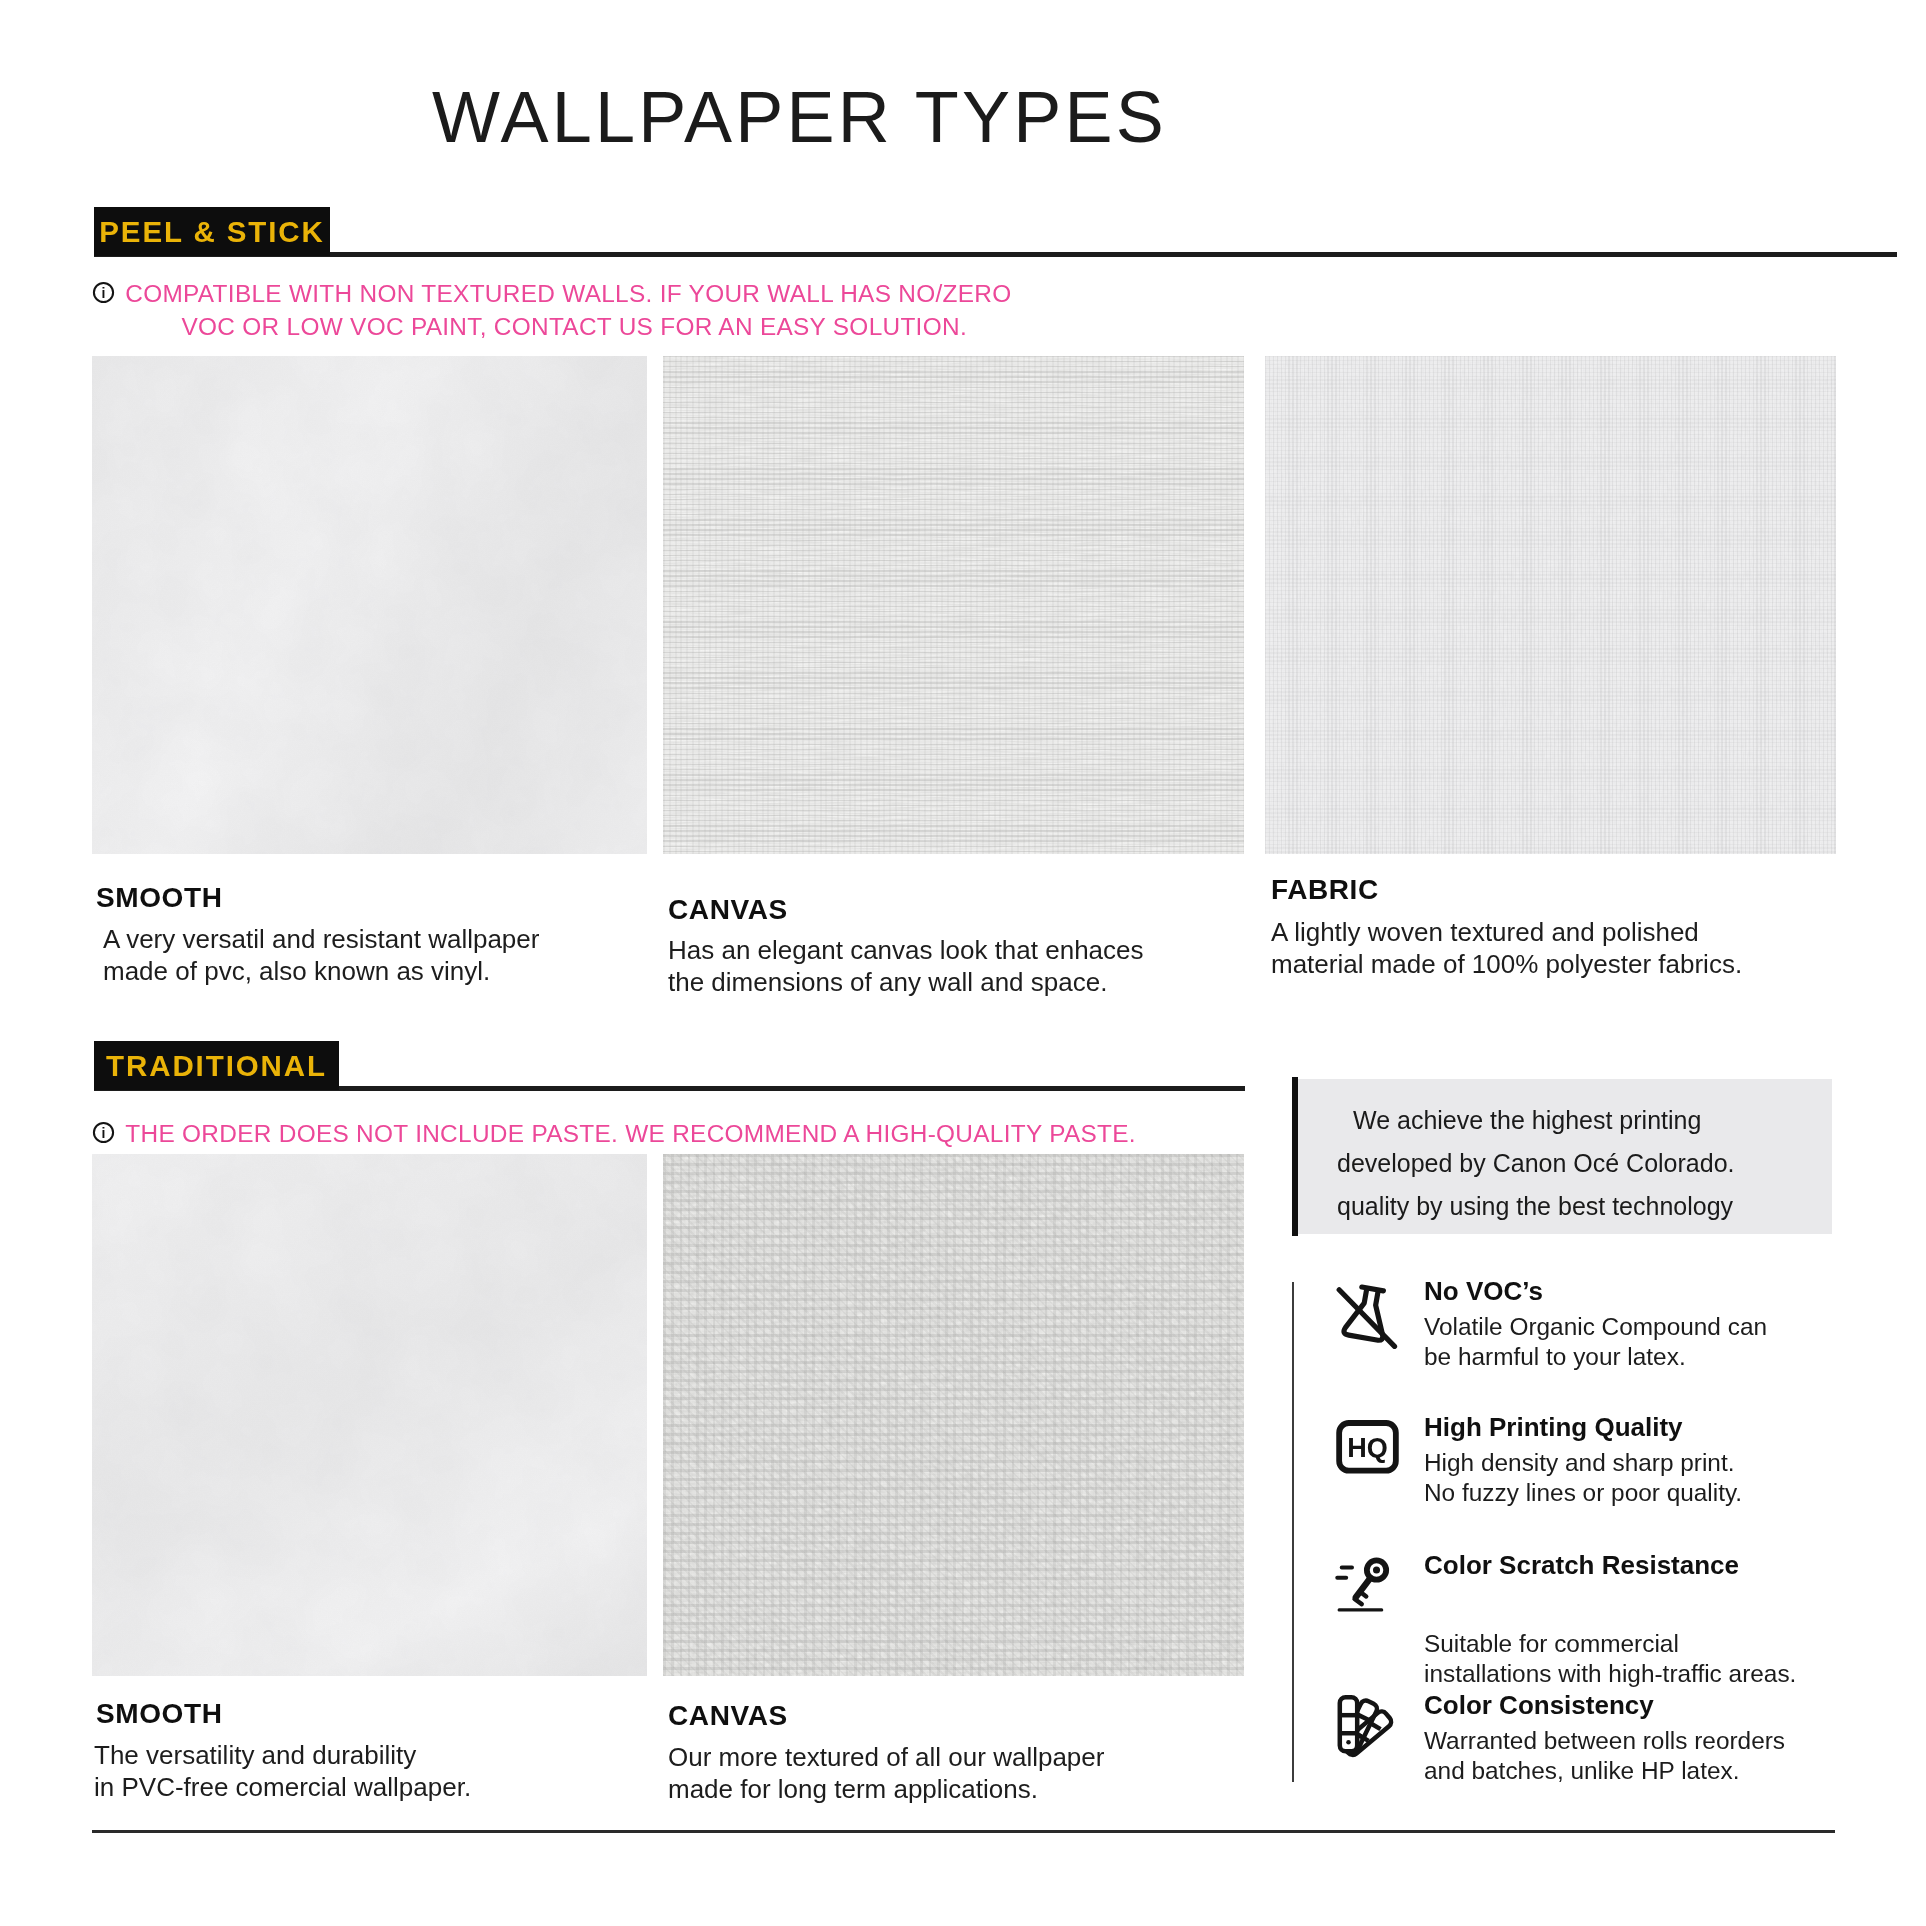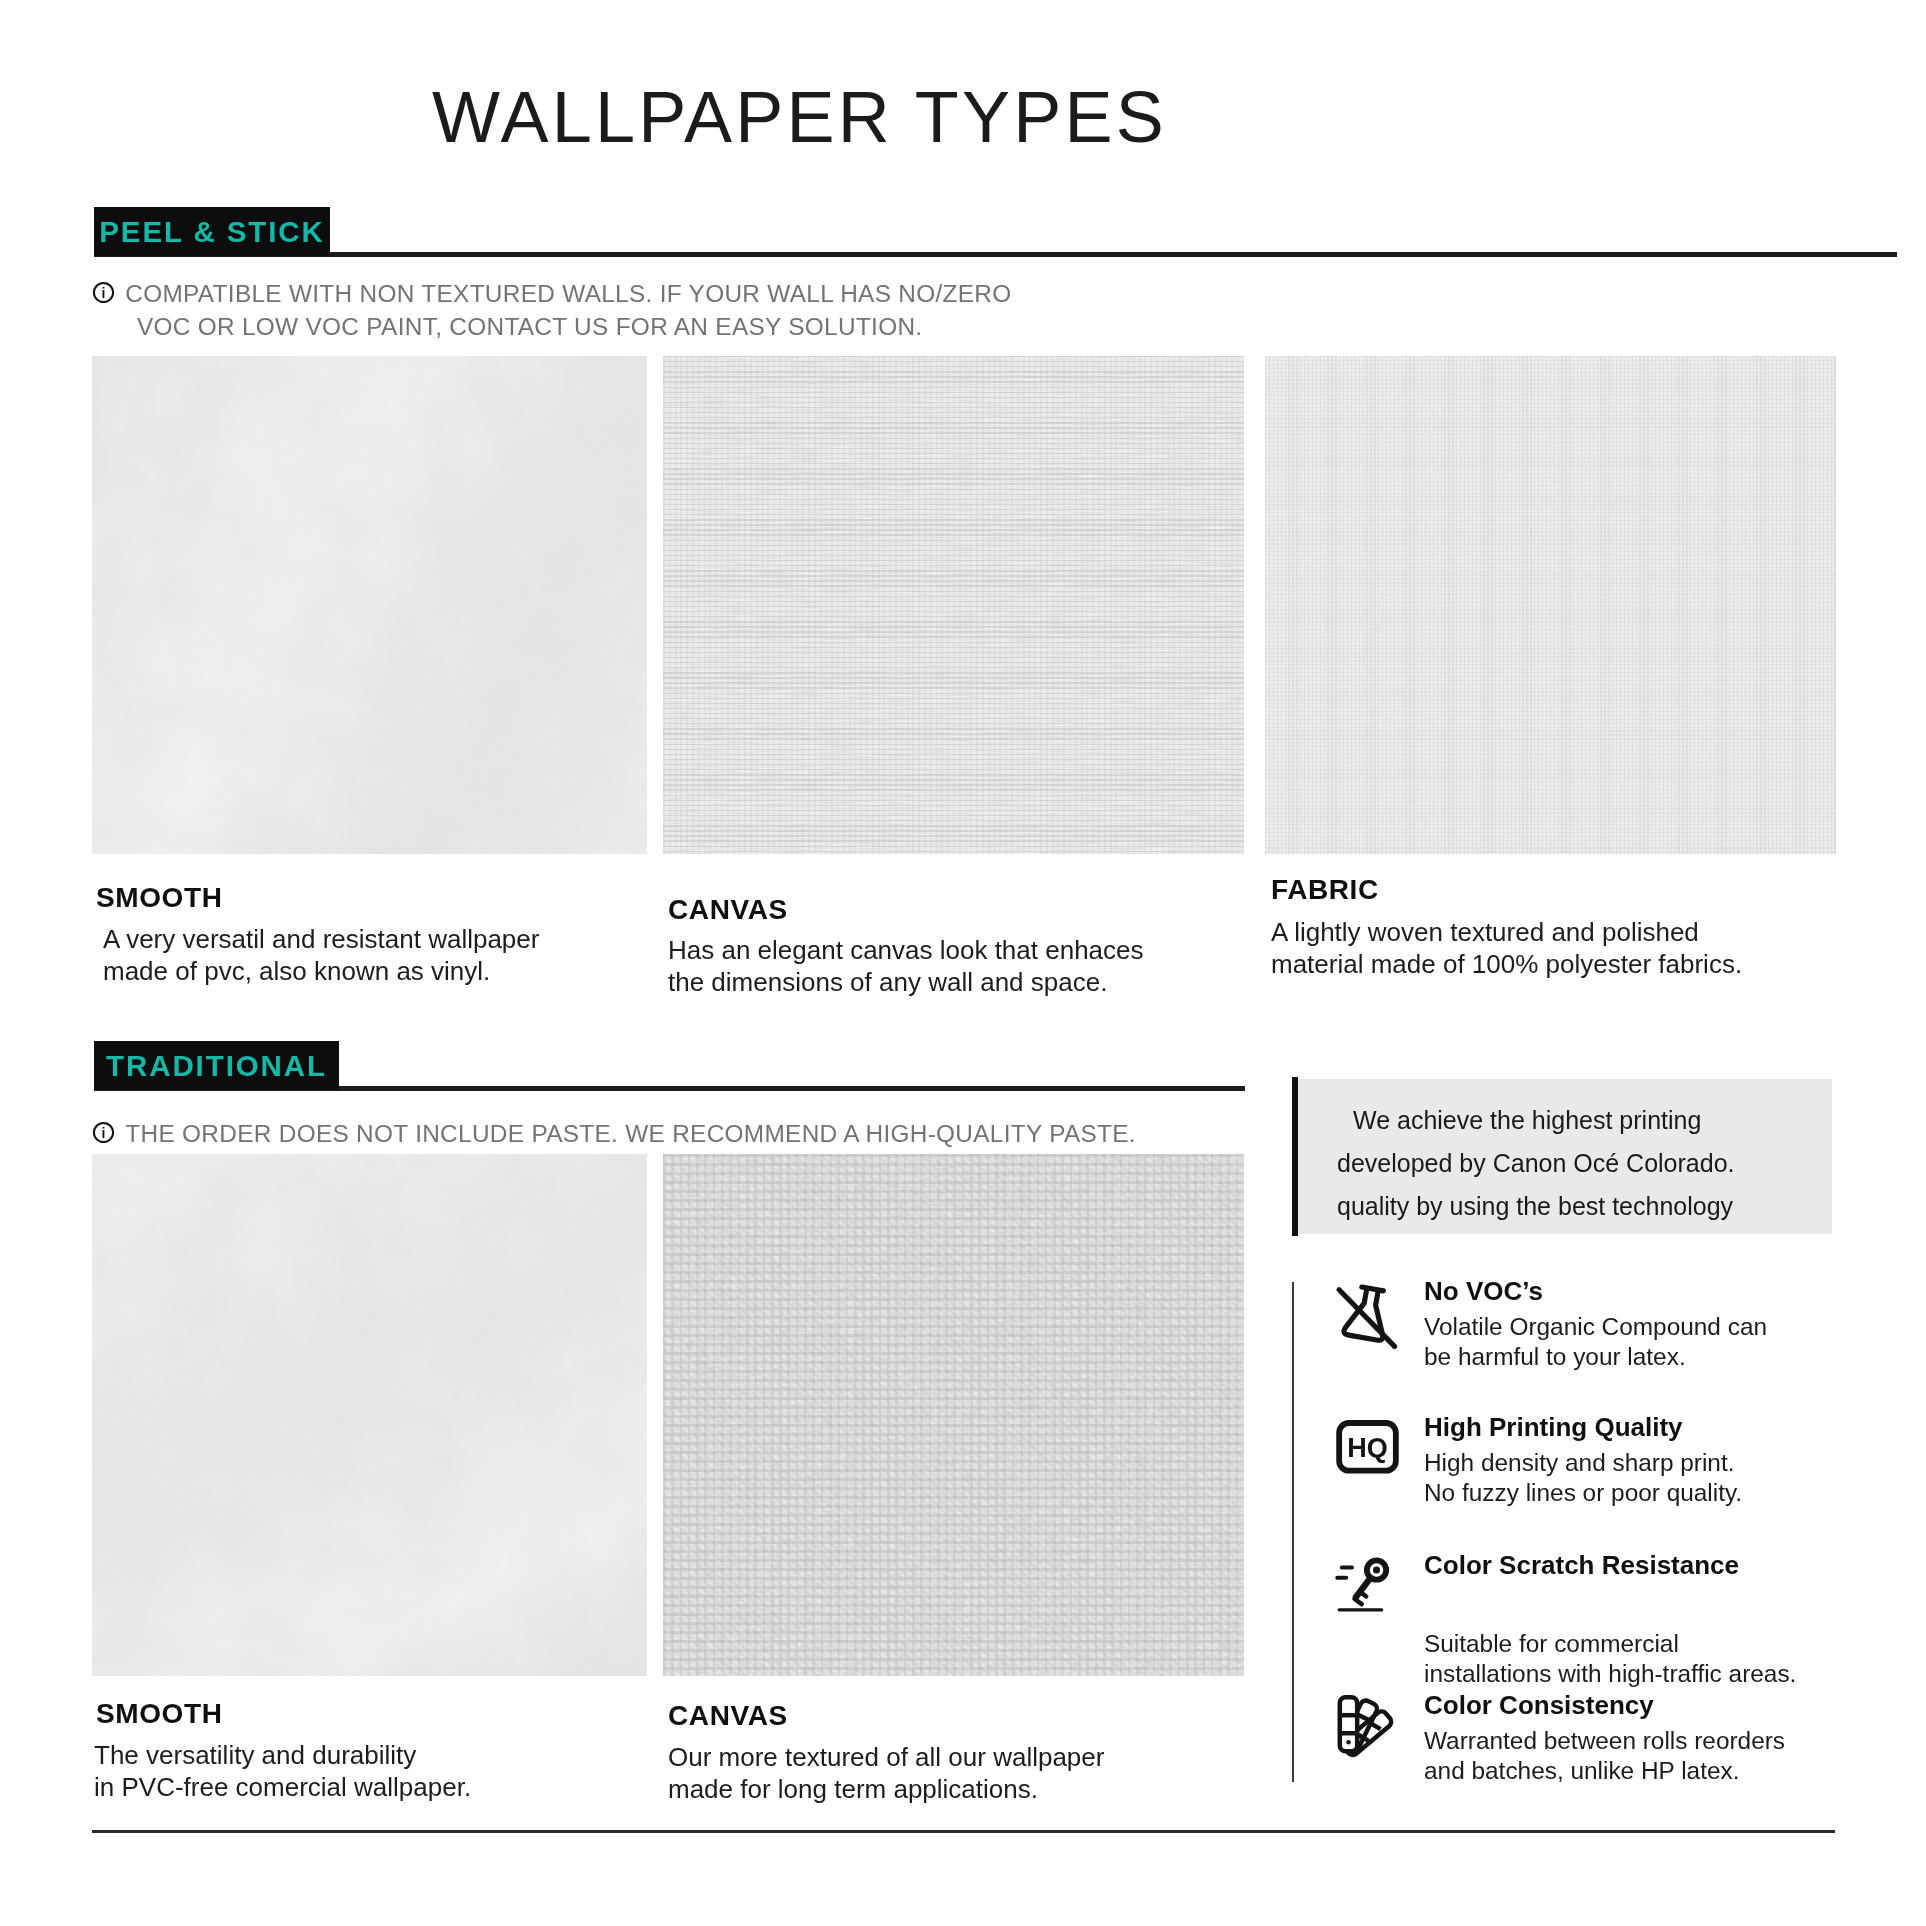--- a/index.html
+++ b/index.html
@@ -7,30 +7,30 @@
     position:relative;width:1926px;height:1926px;background:#ffffff;
     font-family:"Liberation Sans", sans-serif;color:#141414;overflow:hidden;
   }
   
   .page-title{
     position:absolute;left:0;top:76px;width:1599px;text-align:center;
     font-size:72px;font-weight:400;letter-spacing:3.2px;color:#1b1b1b;white-space:nowrap;
   }
   
   .section-label{
-    position:absolute;height:49px;background:#0d0d0d;color:#14b8a6;
+    position:absolute;height:49px;background:#0d0d0d;color:#eab308;
     display:flex;align-items:center;justify-content:center;
     font-size:29.5px;font-weight:700;letter-spacing:1.9px;z-index:2;white-space:nowrap;
   }
   .section-rule{position:absolute;height:4.5px;background:#1c1c1c;z-index:1;}
   
   .note{position:absolute;display:flex;align-items:flex-start;}
   .note .info-badge{flex:0 0 auto;margin-top:3.9px;}
   .note-lines{margin-left:10.3px;}
-  .note-line{font-size:24.4px;letter-spacing:0.3px;color:#737373;line-height:33px;white-space:nowrap;}
+  .note-line{font-size:24.4px;letter-spacing:0.3px;color:#ec4899;line-height:33px;white-space:nowrap;text-align:center;}
   
   .swatch{position:absolute;overflow:hidden;}
   .swatch svg.noise{position:absolute;left:0;top:0;width:100%;height:100%;display:block;}
   .tex-smooth-a{background:linear-gradient(115deg,#ececed 0%,#f4f4f5 38%,#e9e9ea 72%,#f1f1f2 100%);}
   .tex-smooth-b{background:linear-gradient(152deg,#f3f3f4 0%,#ebebec 45%,#f4f4f5 78%,#e8e8e9 100%);}
   .tex-canvas-fine{
     background-color:#f8f8f7;
     background-image:
       repeating-linear-gradient(180deg, rgba(143,143,141,0.26) 0px, rgba(143,143,141,0.26) 1.3px, rgba(255,255,255,0) 1.3px, rgba(255,255,255,0) 5.1px),
       repeating-linear-gradient(90deg, rgba(158,158,156,0.12) 0px, rgba(158,158,156,0.12) 1.9px, rgba(255,255,255,0) 1.9px, rgba(255,255,255,0) 5.8px);

